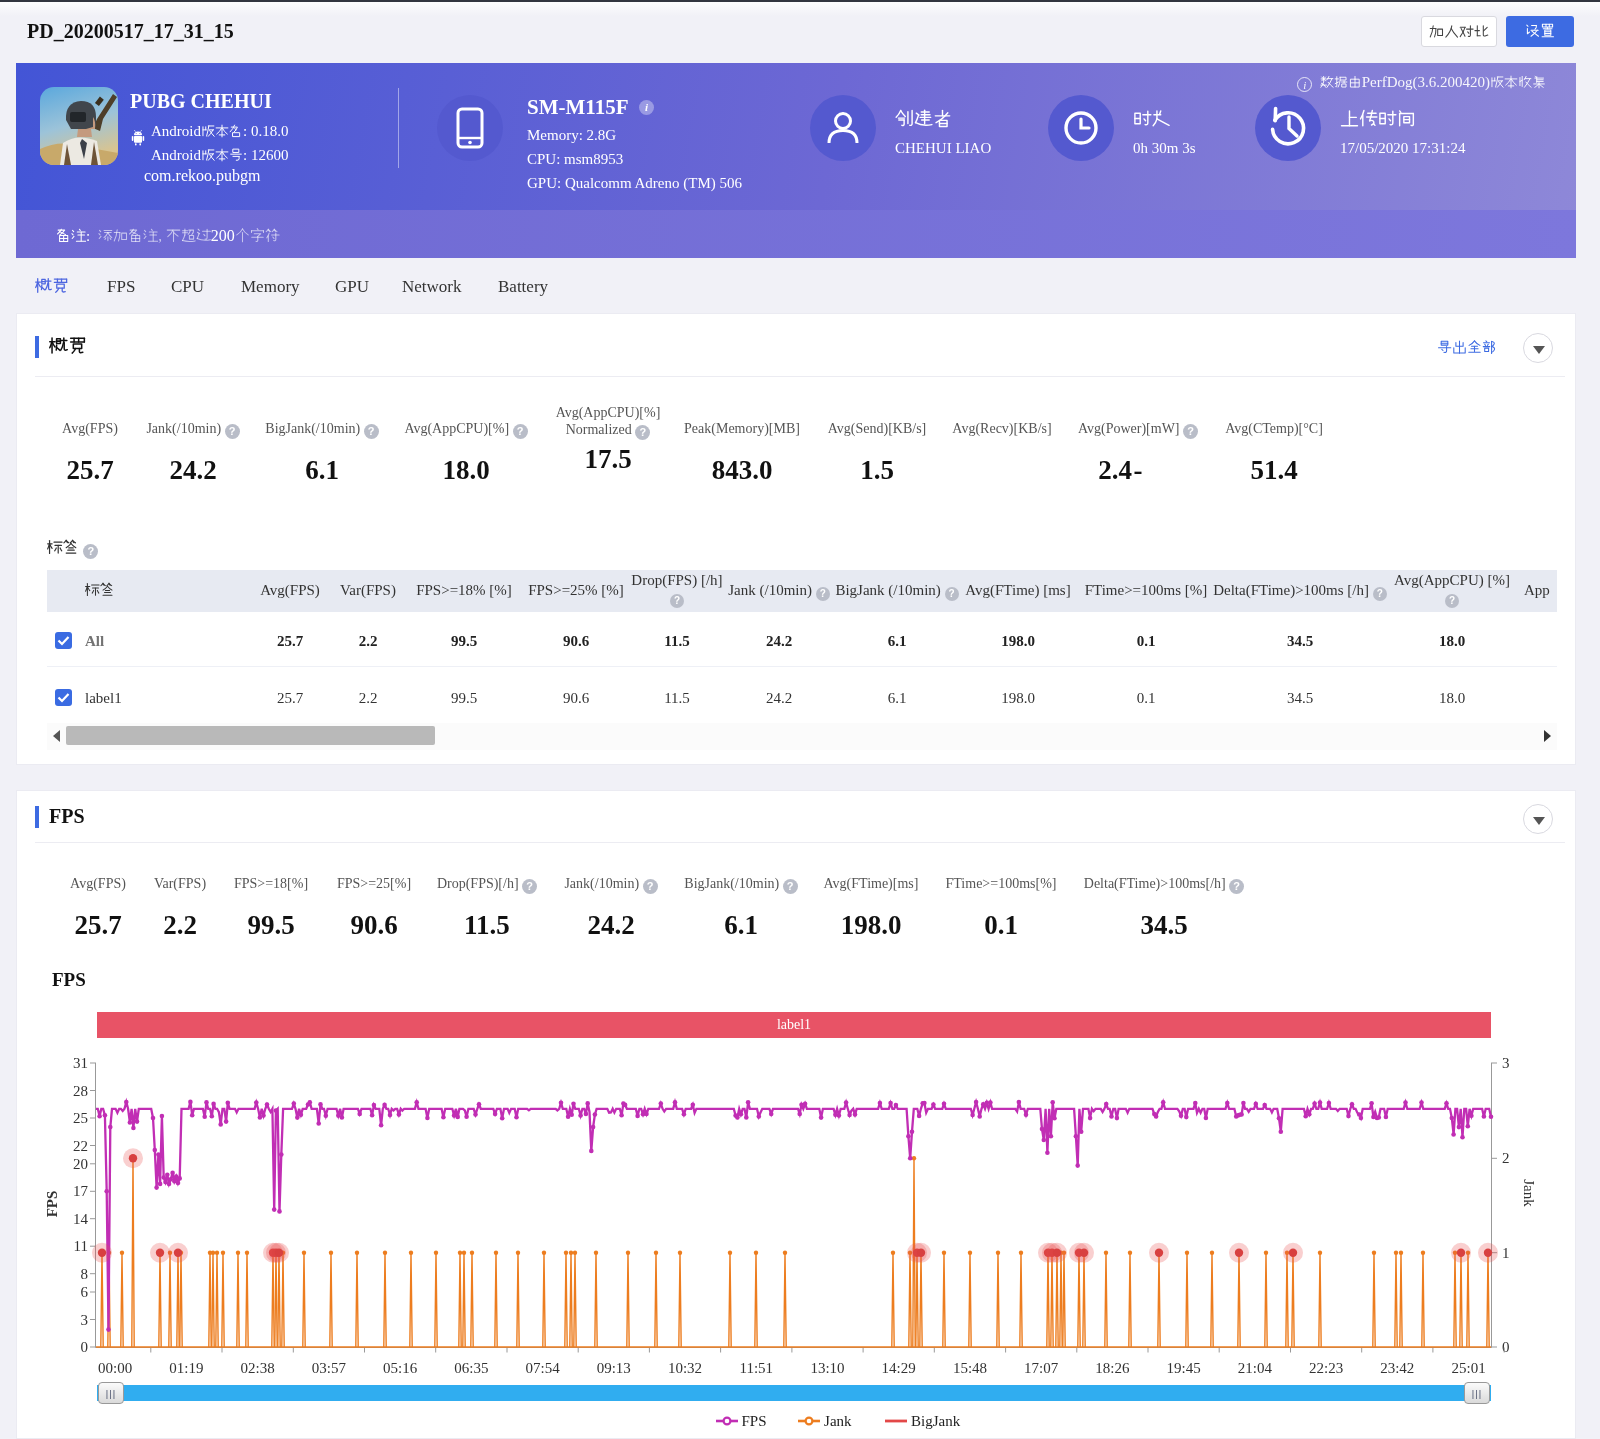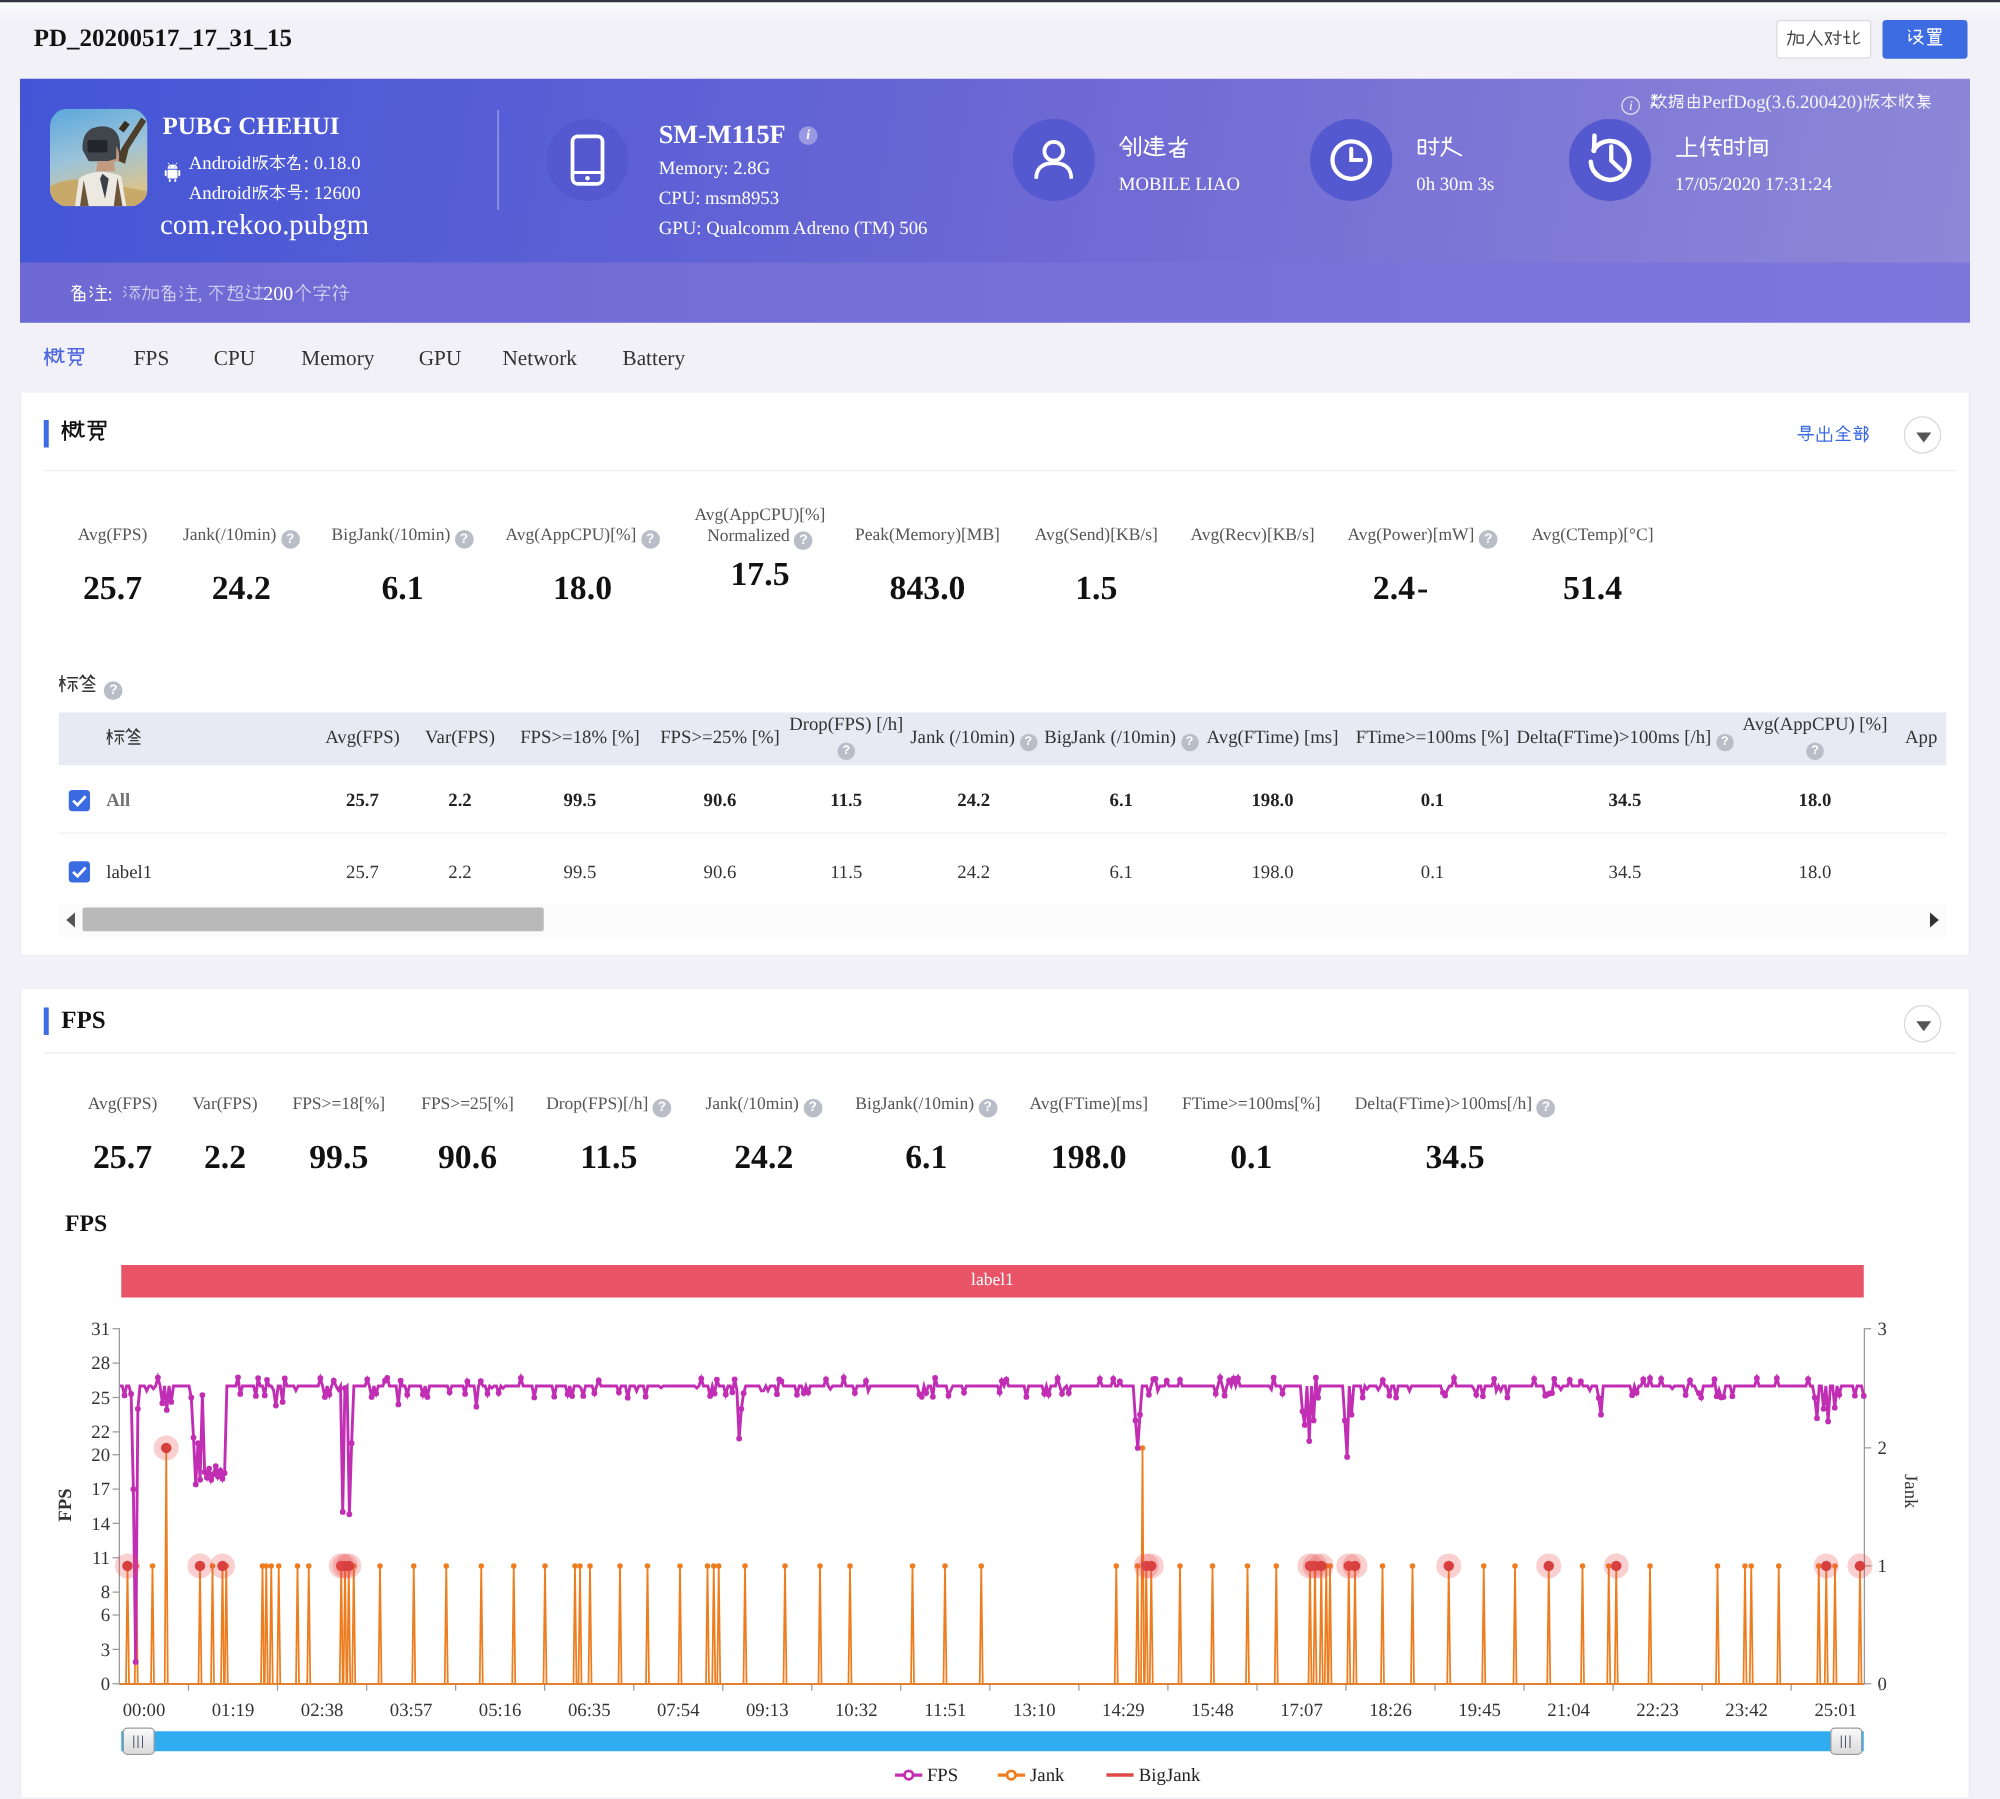--- a/index.html
+++ b/index.html
@@ -127,21 +127,21 @@
         <path d="M8,28 H92"></path>
         <path d="M46,32 Q35,55 12,72"></path>
         <path d="M54,32 Q65,55 88,72"></path>
         <path d="M30,78 H70"></path>
       </svg><svg class="g" style="width:14px;height:14px;vertical-align:-0.13em;" viewBox="0 0 100 100" fill="none" stroke="#fff" stroke-width="7" stroke-linecap="round" stroke-linejoin="round">
         <path d="M30,8 H70 V32 H30 Z"></path>
         <path d="M12,44 H88"></path>
         <path d="M28,60 H72"></path>
         <path d="M72,60 V78 Q72,90 52,88"></path>
       </svg><span style="font-size:15px">: 12600</span></div>
-<div style="position:absolute;left:112px;top:104px;color:#fff;font-size:23px">com.rekoo.pubgm</div>
+<div style="position:absolute;left:128px;top:104px;color:#fff;font-size:16px">com.rekoo.pubgm</div>
 <div style="position:absolute;left:382px;top:25px;width:1px;height:80px;background:rgba(255,255,255,0.45)"></div>
 <svg style="position:absolute;left:421px;top:32px" width="66" height="66" viewBox="0 0 66 66">
 <circle cx="33" cy="33" r="33" fill="#5459cf"></circle>
 <rect x="21" y="14" width="24" height="38" rx="4" fill="none" stroke="#fff" stroke-width="3"></rect>
 <line x1="21" y1="43" x2="45" y2="43" stroke="#fff" stroke-width="2.4"></line>
 <circle cx="33" cy="47.5" r="1.8" fill="#fff"></circle>
 </svg>
 <div style="position:absolute;left:511px;top:32px;color:#fff;font-size:21px;font-weight:bold">SM-M115F&nbsp; <span style="display:inline-block;width:15px;height:15px;border-radius:8px;background:rgba(255,255,255,0.35);color:#fff;font-size:11px;line-height:15px;text-align:center;font-style:italic;font-weight:bold;vertical-align:3px">i</span></div>
 <div style="position:absolute;left:511px;top:64px;color:#fff;font-size:15px">Memory: 2.8G</div>
 <div style="position:absolute;left:511px;top:88px;color:#fff;font-size:15px">CPU: msm8953</div>
@@ -168,21 +168,21 @@
         <path d="M12,22 L26,32"></path>
         <path d="M24,32 Q16,58 8,72"></path>
         <path d="M8,72 Q45,92 94,82"></path>
       </svg><svg class="g" style="width:19px;height:19px;vertical-align:-0.13em;" viewBox="0 0 100 100" fill="none" stroke="#fff" stroke-width="7.5" stroke-linecap="round" stroke-linejoin="round">
         <path d="M50,8 V36"></path>
         <path d="M12,36 H88"></path>
         <path d="M78,20 Q50,55 16,72"></path>
         <path d="M34,60 H74 V92 H34 Z"></path>
         <path d="M34,76 H74"></path>
       </svg></div>
-<div style="position:absolute;left:879px;top:77px;color:#fff;font-size:15px">MOBILE LIAO</div>
+<div style="position:absolute;left:879px;top:77px;color:#fff;font-size:15px">CHEHUI LIAO</div>
 <svg style="position:absolute;left:1032px;top:32px" width="66" height="66" viewBox="0 0 66 66">
 <circle cx="33" cy="33" r="33" fill="#5459cf"></circle>
 <circle cx="33" cy="33" r="15" fill="none" stroke="#fff" stroke-width="3.4"></circle>
 <path d="M33,24 V33 H41" fill="none" stroke="#fff" stroke-width="3.2" stroke-linecap="round"></path>
 </svg>
 <div style="position:absolute;left:1117px;top:44px;color:#fff;font-size:20px;font-weight:bold"><svg class="g" style="width:19px;height:19px;vertical-align:-0.13em;" viewBox="0 0 100 100" fill="none" stroke="#fff" stroke-width="7.5" stroke-linecap="round" stroke-linejoin="round">
         <path d="M10,22 H38 V78 H10 Z"></path>
         <path d="M10,50 H38"></path>
         <path d="M52,30 H94"></path>
         <path d="M78,12 V72 Q78,86 64,82"></path>

